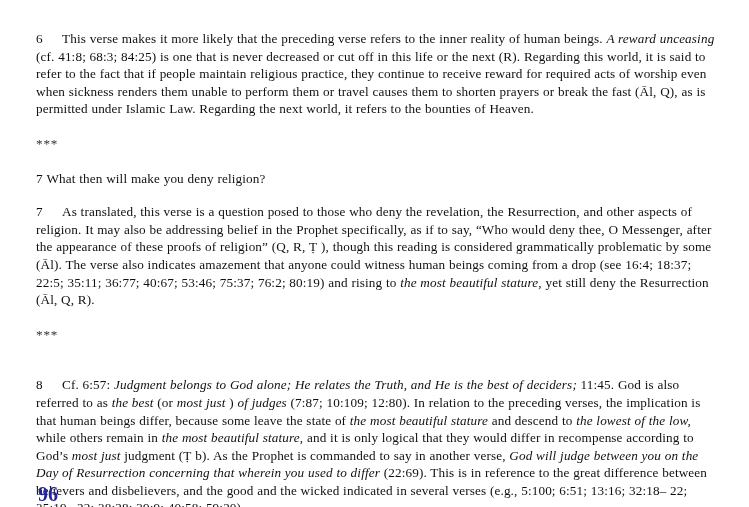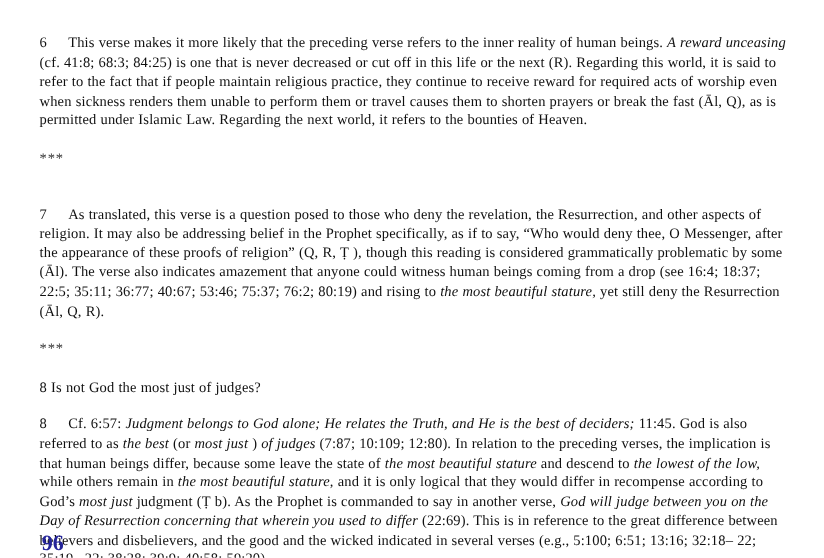--- a/index.html
+++ b/index.html
@@ -81,32 +81,32 @@
   <div class="content">
 
     <p class="para commentary"><span class="num">6</span><span>This verse makes it more likely that the preceding verse refers to the inner reality of human beings. </span><i>A reward unceasing</i><span> (cf. 41:8; 68:3; 84:25) is one that is never decreased or cut off in this life or the next (R). Regarding this world, it is said to refer to the fact that if people maintain religious practice, they continue to receive reward for required acts of worship even when sickness renders them unable to perform them or travel causes them to shorten prayers or break the fast (Āl, Q), as is permitted under Islamic Law. Regarding the next world, it refers to the bounties of Heaven.</span></p>
 
     <div class="gap-sm"></div>
 
     <div class="sep">***</div>
 
     <div class="gap-sm"></div>
 
+    <p class="para verse-line"><span>7</span>&nbsp;<span>What then will make you deny religion?</span></p>
 
     <div class="gap-xs"></div>
 
     <p class="para commentary"><span class="num">7</span><span>As translated, this verse is a question posed to those who deny the revelation, the Resurrection, and other aspects of religion. It may also be addressing belief in the Prophet specifically, as if to say, “Who would deny thee, O Messenger, after the appearance of these proofs of religion” (Q, R, Ṭ ), though this reading is considered grammatically problematic by some (Āl). The verse also indicates amazement that anyone could witness human beings coming from a drop (see 16:4; 18:37; 22:5; 35:11; 36:77; 40:67; 53:46; 75:37; 76:2; 80:19) and rising to </span><i>the most beautiful stature,</i><span> yet still deny the Resurrection (Āl, Q, R).</span></p>
 
     <div class="gap-sm"></div>
 
     <div class="sep">***</div>
 
     <div class="gap-sm"></div>
 
-    <p class="para verse-line"><span>8</span>&nbsp;<span>Is not God the most just of judges?</span></p>
 
     <div class="gap-xs"></div>
 
     <p class="para commentary"><span class="num">8</span><span>Cf. 6:57: </span><i>Judgment belongs to God alone; He relates the Truth, and He is the best of deciders;</i><span> 11:45. God is also referred to as </span><i>the best</i><span> (or </span><i>most just</i><span> ) </span><i>of judges</i><span> (7:87; 10:109; 12:80). In relation to the preceding verses, the implication is that human beings differ, because some leave the state of </span><i>the most beautiful stature</i><span> and descend to </span><i>the lowest of the low,</i><span> while others remain in </span><i>the most beautiful stature,</i><span> and it is only logical that they would differ in recompense according to God’s </span><i>most just</i><span> judgment (Ṭ b). As the Prophet is commanded to say in another verse, </span><i>God will judge between you on the Day of Resurrection concerning that wherein you used to differ</i><span> (22:69). This is in reference to the great difference between believers and disbelievers, and the good and the wicked indicated in several verses (e.g., 5:100; 6:51; 13:16; 32:18– 22; 35:19– 22; 38:28; 39:9; 40:58; 59:20).</span></p>
 
   </div>
 
   <div class="pagenum">96</div>
 
 </div>

